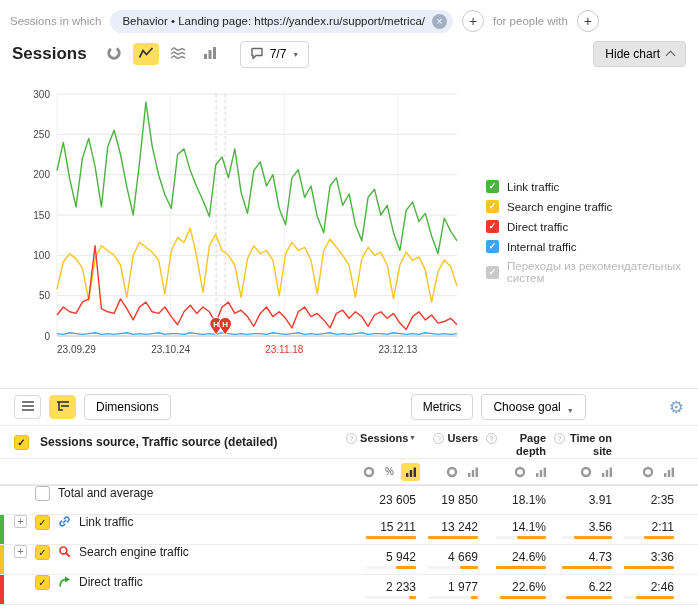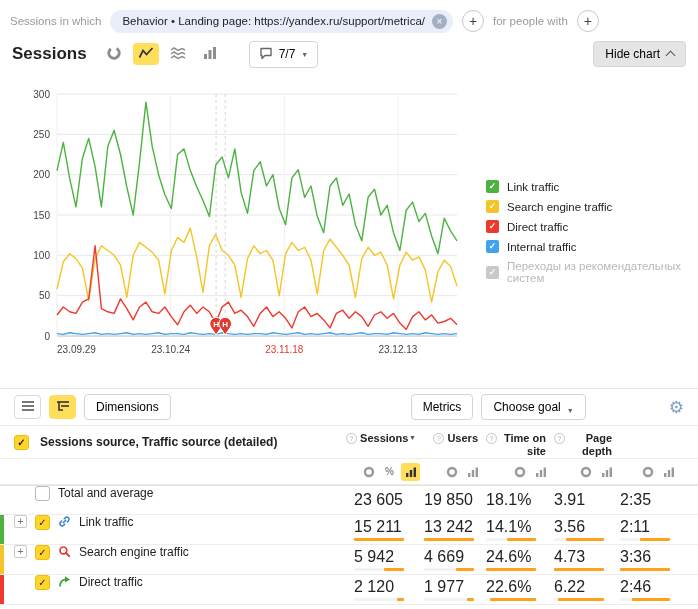--- a/index.html
+++ b/index.html
@@ -17,21 +17,21 @@
   .plus-btn{width:22px;height:22px;border-radius:50%;border:1px solid #c9c9c9;background:#fff;
     font-size:14px;color:#444;line-height:19px;text-align:center;padding:0}
 
   
   .sessions-row{display:flex;align-items:center;gap:6px;height:34px;padding:6px 12px 0 12px}
   .page-title{font-size:17px;font-weight:bold;margin-right:8px}
   .icon-btn{width:26px;height:22px;border:none;background:transparent;border-radius:4px;
     display:inline-flex;align-items:center;justify-content:center}
   .icon-btn.selected{background:#ffde5c}
   .dd-btn{display:inline-flex;align-items:center;gap:6px;border:1px solid #d5d5d5;background:#fff;
-    border-radius:4px;padding:4px 9px;font-size:12px;margin-left:20px}
+    border-radius:4px;padding:4px 9px;font-size:12px;margin-left:11px}
   .caret{font-size:7px;color:#666}
   .hide-chart{margin-left:auto;display:inline-flex;align-items:center;gap:7px;border:1px solid #d5d5d5;
     background:#e5e5e5;border-radius:4px;padding:5px 11px;font-size:12px}
   .chev-up{width:7px;height:7px;border-left:1.5px solid #555;border-top:1.5px solid #555;
     transform:rotate(45deg);display:inline-block;margin-top:3px}
 
   
   .chart-wrap{position:relative;height:320px}
   #chart-svg{position:absolute;left:14px;top:18px}
   .legend{position:absolute;left:486px;top:112px;display:flex;flex-direction:column;gap:7px}
@@ -72,22 +72,22 @@
   .trow.total{border-top:1px solid #e2e2e2}
   .trow .name{display:flex;align-items:flex-start;gap:8px;padding-left:14px;height:100%}
   .stripe{position:absolute;left:0;top:0;bottom:0;width:4px}
   .expander{width:13px;height:13px;border:1px solid #c9c9c9;border-radius:2px;background:#fff;
     font-size:11px;line-height:11px;text-align:center;color:#777;flex:none}
   .expander.ghost{visibility:hidden}
   .cb{width:15px;height:15px;border-radius:3px;border:1px solid #b9b9b9;background:#fff;flex:none;
     font-size:10px;line-height:13px;text-align:center;color:#222;cursor:pointer}
   .cb.checked{background:#ffd42b;border-color:#edbd0e}
   .row-icon{display:inline-flex;flex:none}
-  .cell.num{display:flex;flex-direction:column;align-items:flex-start;justify-content:center;
-    padding-right:8px;font-size:16px}
+  .cell.num{display:flex;flex-direction:column;align-items:flex-end;justify-content:center;
+    padding-right:8px;font-size:12px}
   .valbar-track{position:relative;width:50px;height:3px;background:#f3f3f3;border-radius:1px;margin-top:2px}
   .valbar{position:absolute;right:0;top:0;height:3px;background:#ffa21a;border-radius:1px}
 </style>
 </head>
 <body>
 
 <div class="filterbar">
   <span class="muted">Sessions in which</span>
   <span class="chip">
     <span>Behavior • Landing page: https://yandex.ru/support/metrica/</span>
@@ -242,25 +242,25 @@
         <span class="info-i">?</span>
         <span class="th-label">Sessions</span>
         <span class="sort-arrow">▼</span>
       </div>
       <div class="th-col">
         <span class="info-i">?</span>
         <span class="th-label">Users</span>
       </div>
       <div class="th-col">
         <span class="info-i">?</span>
-        <span class="th-label">Time on site</span>
+        <span class="th-label">Page depth</span>
       </div>
       <div class="th-col">
         <span class="info-i">?</span>
-        <span class="th-label">Page depth</span>
+        <span class="th-label">Time on site</span>
       </div>
     </div>
 
   <div class="grid subhead" id="subhead">
     <div class="cell"></div>
   <div class="cell">
         <span class="mini-btn">
           <svg width="12" height="12" viewBox="0 0 12 12">
             <circle cx="6" cy="6" r="4" fill="none" stroke="#999" stroke-width="2.4"></circle>
           </svg>
@@ -465,21 +465,21 @@
           <span class="cb checked">✓</span>
           <span class="row-icon">
             <svg width="13" height="13" viewBox="0 0 13 13">
               <path d="M2 11.5 C2 6.5 5 4.4 8.6 4.4" fill="none" stroke="#3ba33b" stroke-width="1.7"></path>
               <path d="M7 1.2 L12 4.4 L7 7.6 Z" fill="#3ba33b"></path>
             </svg>
           </span>
           <span class="row-label">Direct traffic</span>
         </div>
         <div class="cell num">
-          <div class="val">2 120</div>
+          <div class="val">2 233</div>
           <div class="valbar-track">
             <div class="valbar" style="width: 7px;"></div>
           </div>
         </div>
         <div class="cell num">
           <div class="val">1 977</div>
           <div class="valbar-track">
             <div class="valbar" style="width: 7px;"></div>
           </div>
         </div>

